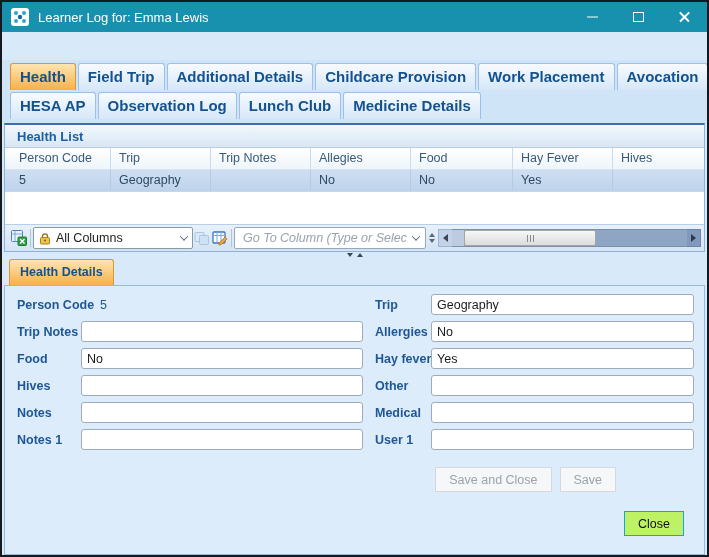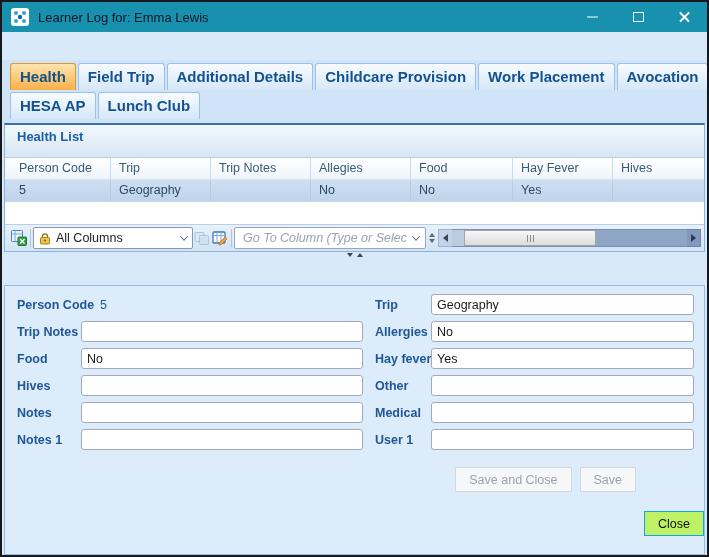--- a/index.html
+++ b/index.html
@@ -2,21 +2,21 @@
 <html><head>
 <meta charset="utf-8">
 <style>
   html,body{margin:0;padding:0;background:#e8e8e8;font-family:"Liberation Sans",sans-serif;}
   *{box-sizing:border-box;}
   .window{position:relative;width:709px;height:557px;border:2px solid #15181c;background:#d8e9f9;overflow:hidden;}
 
   
   .titlebar{position:absolute;top:0;left:0;right:0;height:30px;background:#1791ad;display:flex;align-items:center;}
   .app-icon{margin-left:9px;width:18px;height:18px;display:inline-flex;}
-  .win-title{color:#0f172a;font-size:13px;margin-left:9px;flex:1;white-space:nowrap;}
+  .win-title{color:#ffffff;font-size:13px;margin-left:9px;flex:1;white-space:nowrap;}
   .win-controls{display:flex;height:100%;}
   .win-btn{width:46px;height:100%;display:flex;align-items:center;justify-content:center;}
   .min-glyph{width:11px;height:2px;background:rgba(255,255,255,.5);}
   .max-glyph{width:11px;height:10px;border:1.5px solid #fff;}
   .close-glyph{position:relative;width:13px;height:13px;}
   .close-glyph span{position:absolute;left:0;top:5.5px;width:13px;height:1.6px;background:#fff;}
   .close-glyph span:first-child{transform:rotate(45deg);}
   .close-glyph span:last-child{transform:rotate(-45deg);}
 
   
@@ -30,21 +30,21 @@
   .tabstrip{position:absolute;top:58px;left:0;right:0;height:63px;background:#cfe4f6;}
   .tabrow{position:absolute;left:8px;right:4px;height:28px;display:flex;align-items:flex-end;}
   .tabrow.r1{top:2px;} .tabrow.r2{top:31px;}
   .tab{height:27px;line-height:26px;padding:0 9px;margin-right:2px;font-size:15px;font-weight:bold;color:#14528f;
     background:linear-gradient(180deg,#f7fbff,#d6e7f8);border:1px solid #9dc0e8;border-bottom:none;border-radius:3px 3px 0 0;white-space:nowrap;}
   .tab.active{background:linear-gradient(180deg,#ffe5b2,#f8b049);border-color:#d9992f;}
 
   
   .listpanel{position:absolute;top:121px;left:2px;right:2px;height:129px;background:#fff;
     border:1px solid #8fb3d8;border-top:2px solid #3b6db0;display:flex;flex-direction:column;}
-  .list-title{height:33px;line-height:23px;padding-left:12px;font-size:13px;font-weight:bold;color:#1b5fa8;
+  .list-title{height:23px;line-height:23px;padding-left:12px;font-size:13px;font-weight:bold;color:#1b5fa8;
     background:linear-gradient(180deg,#f2f8fd,#d8e6f4);border-bottom:1px solid #b8cfe8;}
   .grid-header{height:22px;display:flex;background:linear-gradient(180deg,#ffffff,#eef5fb);border-bottom:1px solid #d5e3f2;}
   .grid-row{height:22px;display:flex;background:linear-gradient(180deg,#cfdff2,#bed3eb);border-bottom:1px solid #c4d7ec;}
   .gcell{border-right:1px solid #c8dcf0;padding-left:8px;font-size:12.5px;line-height:21px;overflow:hidden;white-space:nowrap;}
   .grid-header .gcell{color:#3b5a78;}
   .grid-row .gcell{color:#2e4a63;border-right-color:#b4cbe6;}
   .c0{width:106px;padding-left:14px;} .c1{width:100px;} .c2{width:100px;} .c3{width:100px;}
   .c4{width:102px;} .c5{width:100px;} .c6{flex:1;border-right:none;}
   .grid-empty{flex:1;background:#fff;}
 
@@ -88,21 +88,21 @@
     background:linear-gradient(180deg,#ffe5b2,#f8b049);border:1px solid #d9992f;border-bottom:none;border-radius:3px 3px 0 0;z-index:2;}
   .form{position:absolute;top:27px;left:0;right:0;bottom:0;background:#dcecfb;border:1px solid #96b9e0;}
   .fgrid{display:grid;grid-template-columns:64px 282px 12px 56px 1fr;column-gap:0;row-gap:6px;padding:8px 10px 0 12px;align-items:center;}
   .flabel{font-size:12.5px;font-weight:bold;color:#1f5796;white-space:nowrap;}
   .fstatic{grid-column:1 / 3;display:flex;align-items:center;gap:6px;height:21px;}
   .fvalue{font-size:12.5px;color:#1f5796;}
   .finput{width:100%;height:21px;border:1px solid #9fabbd;border-radius:3px;background:#fff;padding:0 5px;
     font-size:12.5px;color:#1a1a1a;font-family:"Liberation Sans",sans-serif;outline:none;}
 
   
-  .footer{position:absolute;right:0;bottom:18px;display:flex;gap:8px;padding-left:8px;}
+  .footer{position:absolute;right:20px;bottom:18px;display:flex;gap:8px;padding-left:8px;}
   .btn{height:25px;padding:0 13px;font-size:12.5px;font-family:"Liberation Sans",sans-serif;border-radius:0;}
   .btn.disabled{background:#f6f7f8;border:1px solid #d3d8de;color:#9ba3ac;}
   .btn.primary{background:#bef264;border:1px solid #0ea5e9;color:#111;margin-top:44px;}
 </style>
 </head>
 <body>
 
 <div class="window">
 
   <div class="titlebar">
@@ -138,21 +138,23 @@
     <div class="tabrow r1">
       <span class="tab active">Health</span>
       <span class="tab">Field Trip</span>
       <span class="tab">Additional Details</span>
       <span class="tab">Childcare Provision</span>
       <span class="tab">Work Placement</span>
       <span class="tab">Avocation</span>
     </div>
     <div class="tabrow r2">
       <span class="tab">HESA AP</span>
+      <span class="tab">Observation Log</span>
       <span class="tab">Lunch Club</span>
+      <span class="tab">Medicine Details</span>
     </div>
   </div>
 
   <div class="listpanel">
     <div class="list-title">Health List</div>
     <div class="grid-header">
       <div class="gcell c0">Person Code</div>
       <div class="gcell c1">Trip</div>
       <div class="gcell c2">Trip Notes</div>
       <div class="gcell c3">Allegies</div>
@@ -230,20 +232,21 @@
       </div>
     </div>
   </div>
 
   <div class="mid-splitter">
     <span class="ms-tri ms-down"></span>
     <span class="ms-tri ms-up"></span>
   </div>
 
   <div class="detailspanel">
+    <span class="details-tab">Health Details</span>
     <div class="form">
       <div class="fgrid">
 
         <div class="fstatic">
           <span class="flabel">Person Code</span>
           <span class="fvalue">5</span>
         </div>
         <span></span>
         <span class="flabel">Trip</span>
         <input class="finput" value="Geography" style="">

